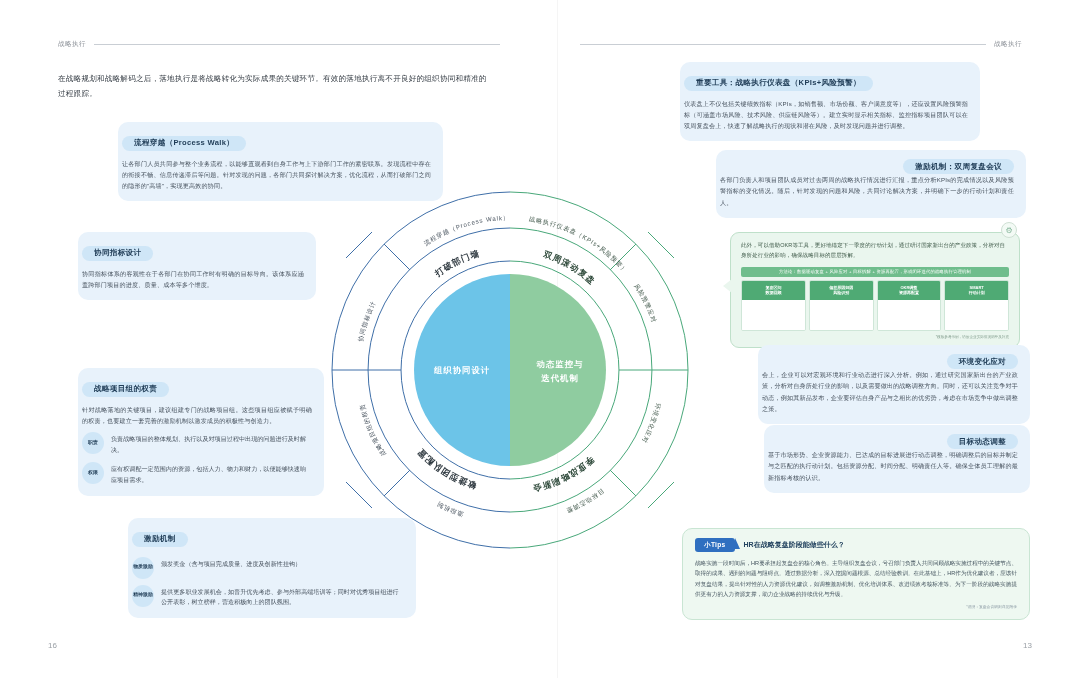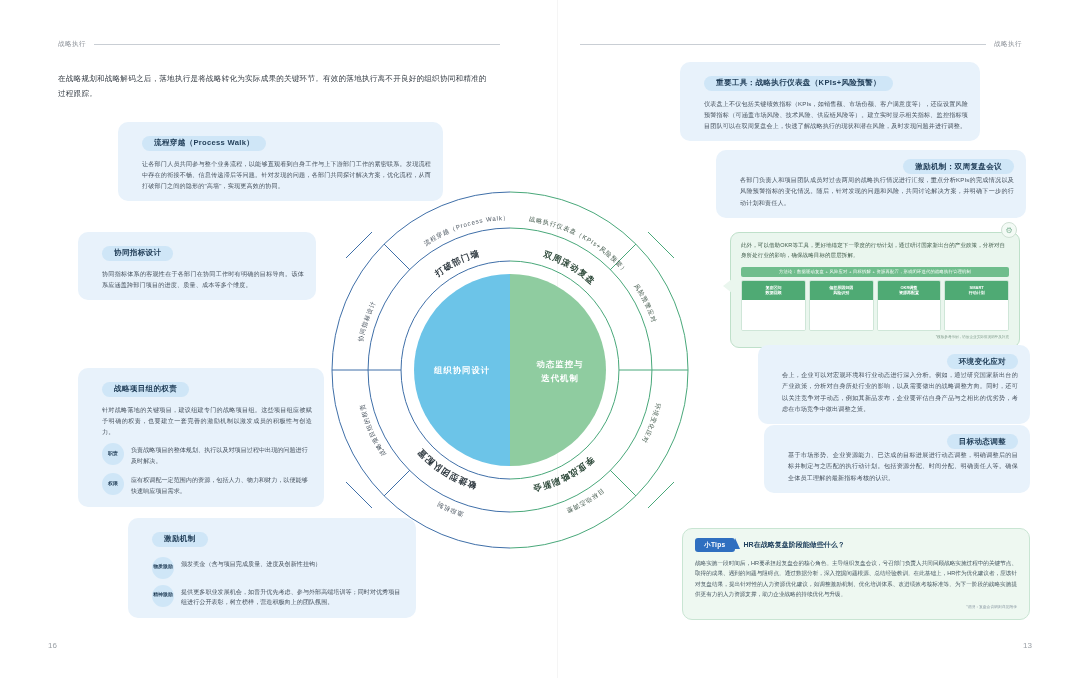--- a/index.html
+++ b/index.html
@@ -29,21 +29,21 @@
   
   .intro {
     position:absolute; left:58px; top:72px; width:430px;
     font-size:7.6px; line-height:1.95; color:#3a4149; letter-spacing:.2px;
   }
 
   
   .card {
     position:absolute;
     border-radius:10px;
-    padding:9px 12px 10px 24px;
+    padding:9px 12px 10px 4px;
   }
   .card.blue  { background:#e8f2fb; }
 
   .pill {
     display:inline-block;
     border-radius:10px;
     padding:2.5px 12px;
     font-size:7.6px; font-weight:bold;
     letter-spacing:.3px;
     white-space:nowrap;

